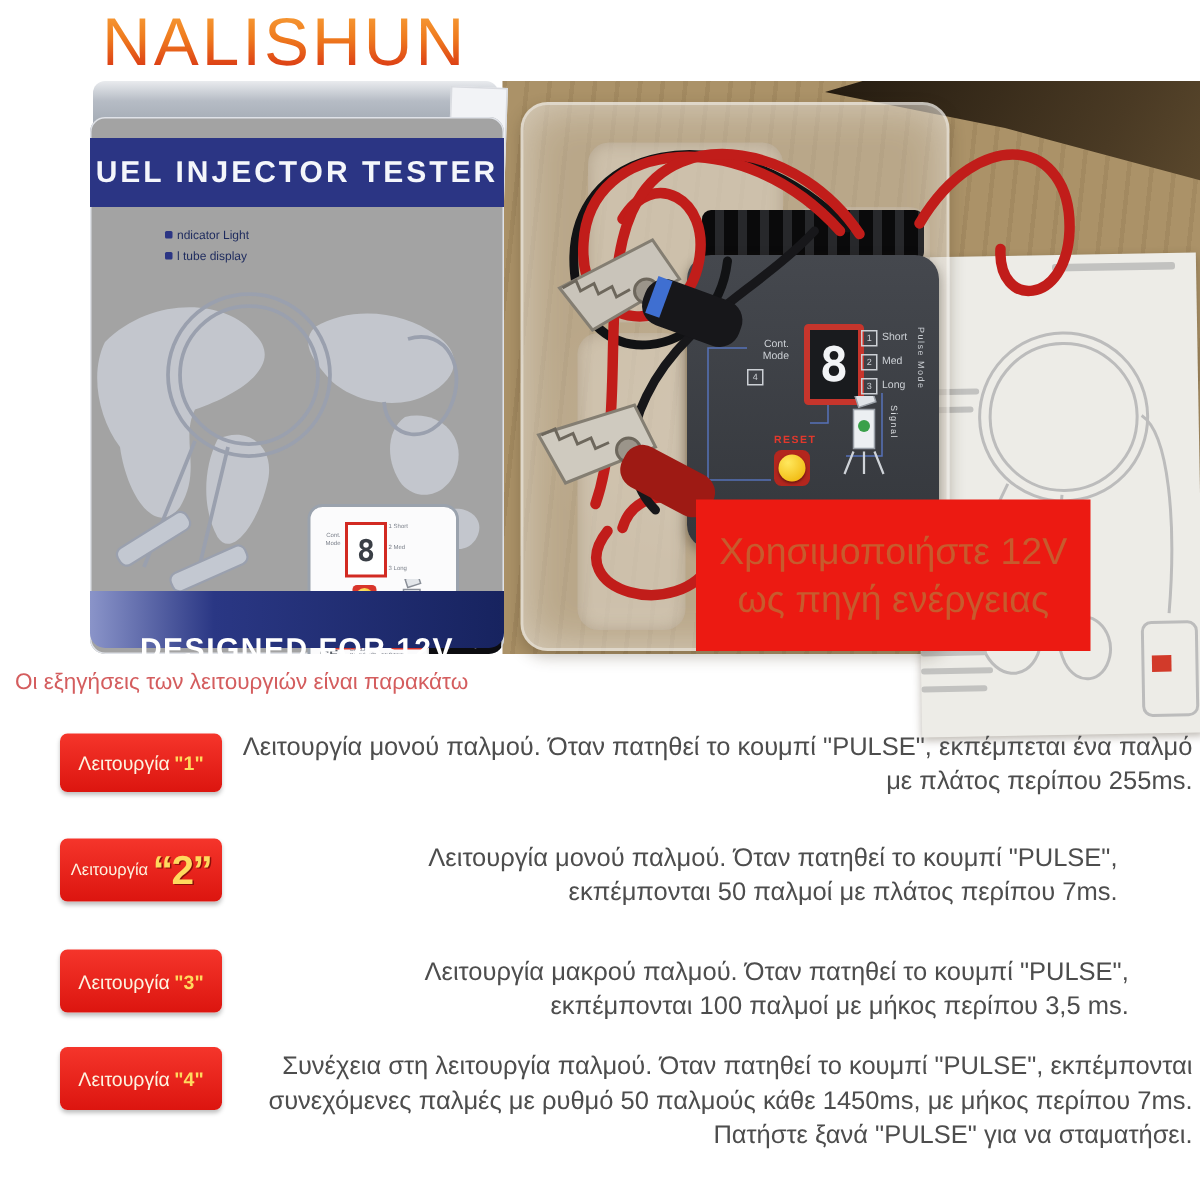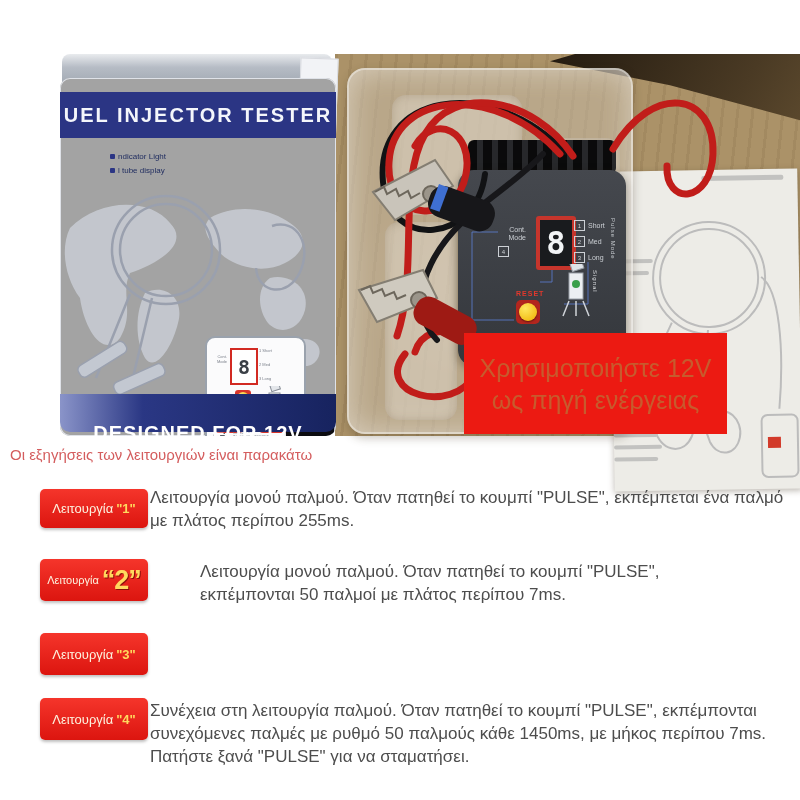--- a/index.html
+++ b/index.html
@@ -97,28 +97,29 @@
 
   
   .heading{position:absolute;left:10px;top:446px;font-size:15px;color:#d45d5e;}
   .fn-btn{position:absolute;left:40px;width:108px;border-radius:5px;
           background:linear-gradient(180deg,#f5352b 0%,#dc150f 100%);
           box-shadow:0 2px 3px rgba(0,0,0,.25);display:flex;align-items:center;justify-content:center;}
   .fn-btn .pre{color:#fdf3e0;font-size:13px;}
   .fn-btn .num{color:#ffd95e;font-size:13px;font-weight:bold;margin-left:3px;}
   .fn-btn.big .pre{font-size:11px;}
   .fn-btn.big .num{font-size:27px;letter-spacing:-1px;text-shadow:1px 1px 0 #8a0f0a;}
-  .fn-text{position:absolute;left:150px;right:5px;text-align:left;font-size:17px;color:#4d4d4d;line-height:1.35;}
+  .fn-text{position:absolute;left:150px;right:5px;text-align:right;font-size:17px;color:#4d4d4d;line-height:1.35;}
   .fn-text p{margin:0 auto;}
 </style>
 </head>
 <body>
 
 <div id="canvas">
 
+  <div class="logo">NALISHUN</div>
 
   <div class="photo">
 
     <div class="cardboard">
       <div class="card-gap"></div>
     </div>
 
     <div class="sheet">
       <svg width="188" height="320" viewBox="0 0 188 320">
         <g fill="none" stroke="#bcbcbc" stroke-width="2">
@@ -307,20 +308,23 @@
     <span class="num">“2”</span>
   </div>
   <div class="fn-text" style="top:561px">
     <p style="max-width:545px">Λειτουργία μονού παλμού. Όταν πατηθεί το κουμπί "PULSE", εκπέμπονται 50 παλμοί με πλάτος περίπου 7ms.</p>
   </div>
 
   <div class="fn-btn" style="top:633px;height:42px">
     <span class="pre">Λειτουργία</span>
     <span class="num">"3"</span>
   </div>
+  <div class="fn-text" style="top:637px">
+    <p style="max-width:560px">Λειτουργία μακρού παλμού. Όταν πατηθεί το κουμπί "PULSE", εκπέμπονται 100 παλμοί με μήκος περίπου 3,5 ms.</p>
+  </div>
 
   <div class="fn-btn" style="top:698px;height:42px">
     <span class="pre">Λειτουργία</span>
     <span class="num">"4"</span>
   </div>
   <div class="fn-text" style="top:700px">
     <p style="max-width:690px">Συνέχεια στη λειτουργία παλμού. Όταν πατηθεί το κουμπί "PULSE", εκπέμπονται συνεχόμενες παλμές με ρυθμό 50 παλμούς κάθε 1450ms, με μήκος περίπου 7ms. Πατήστε ξανά "PULSE" για να σταματήσει.</p>
   </div>
 
 </div>

